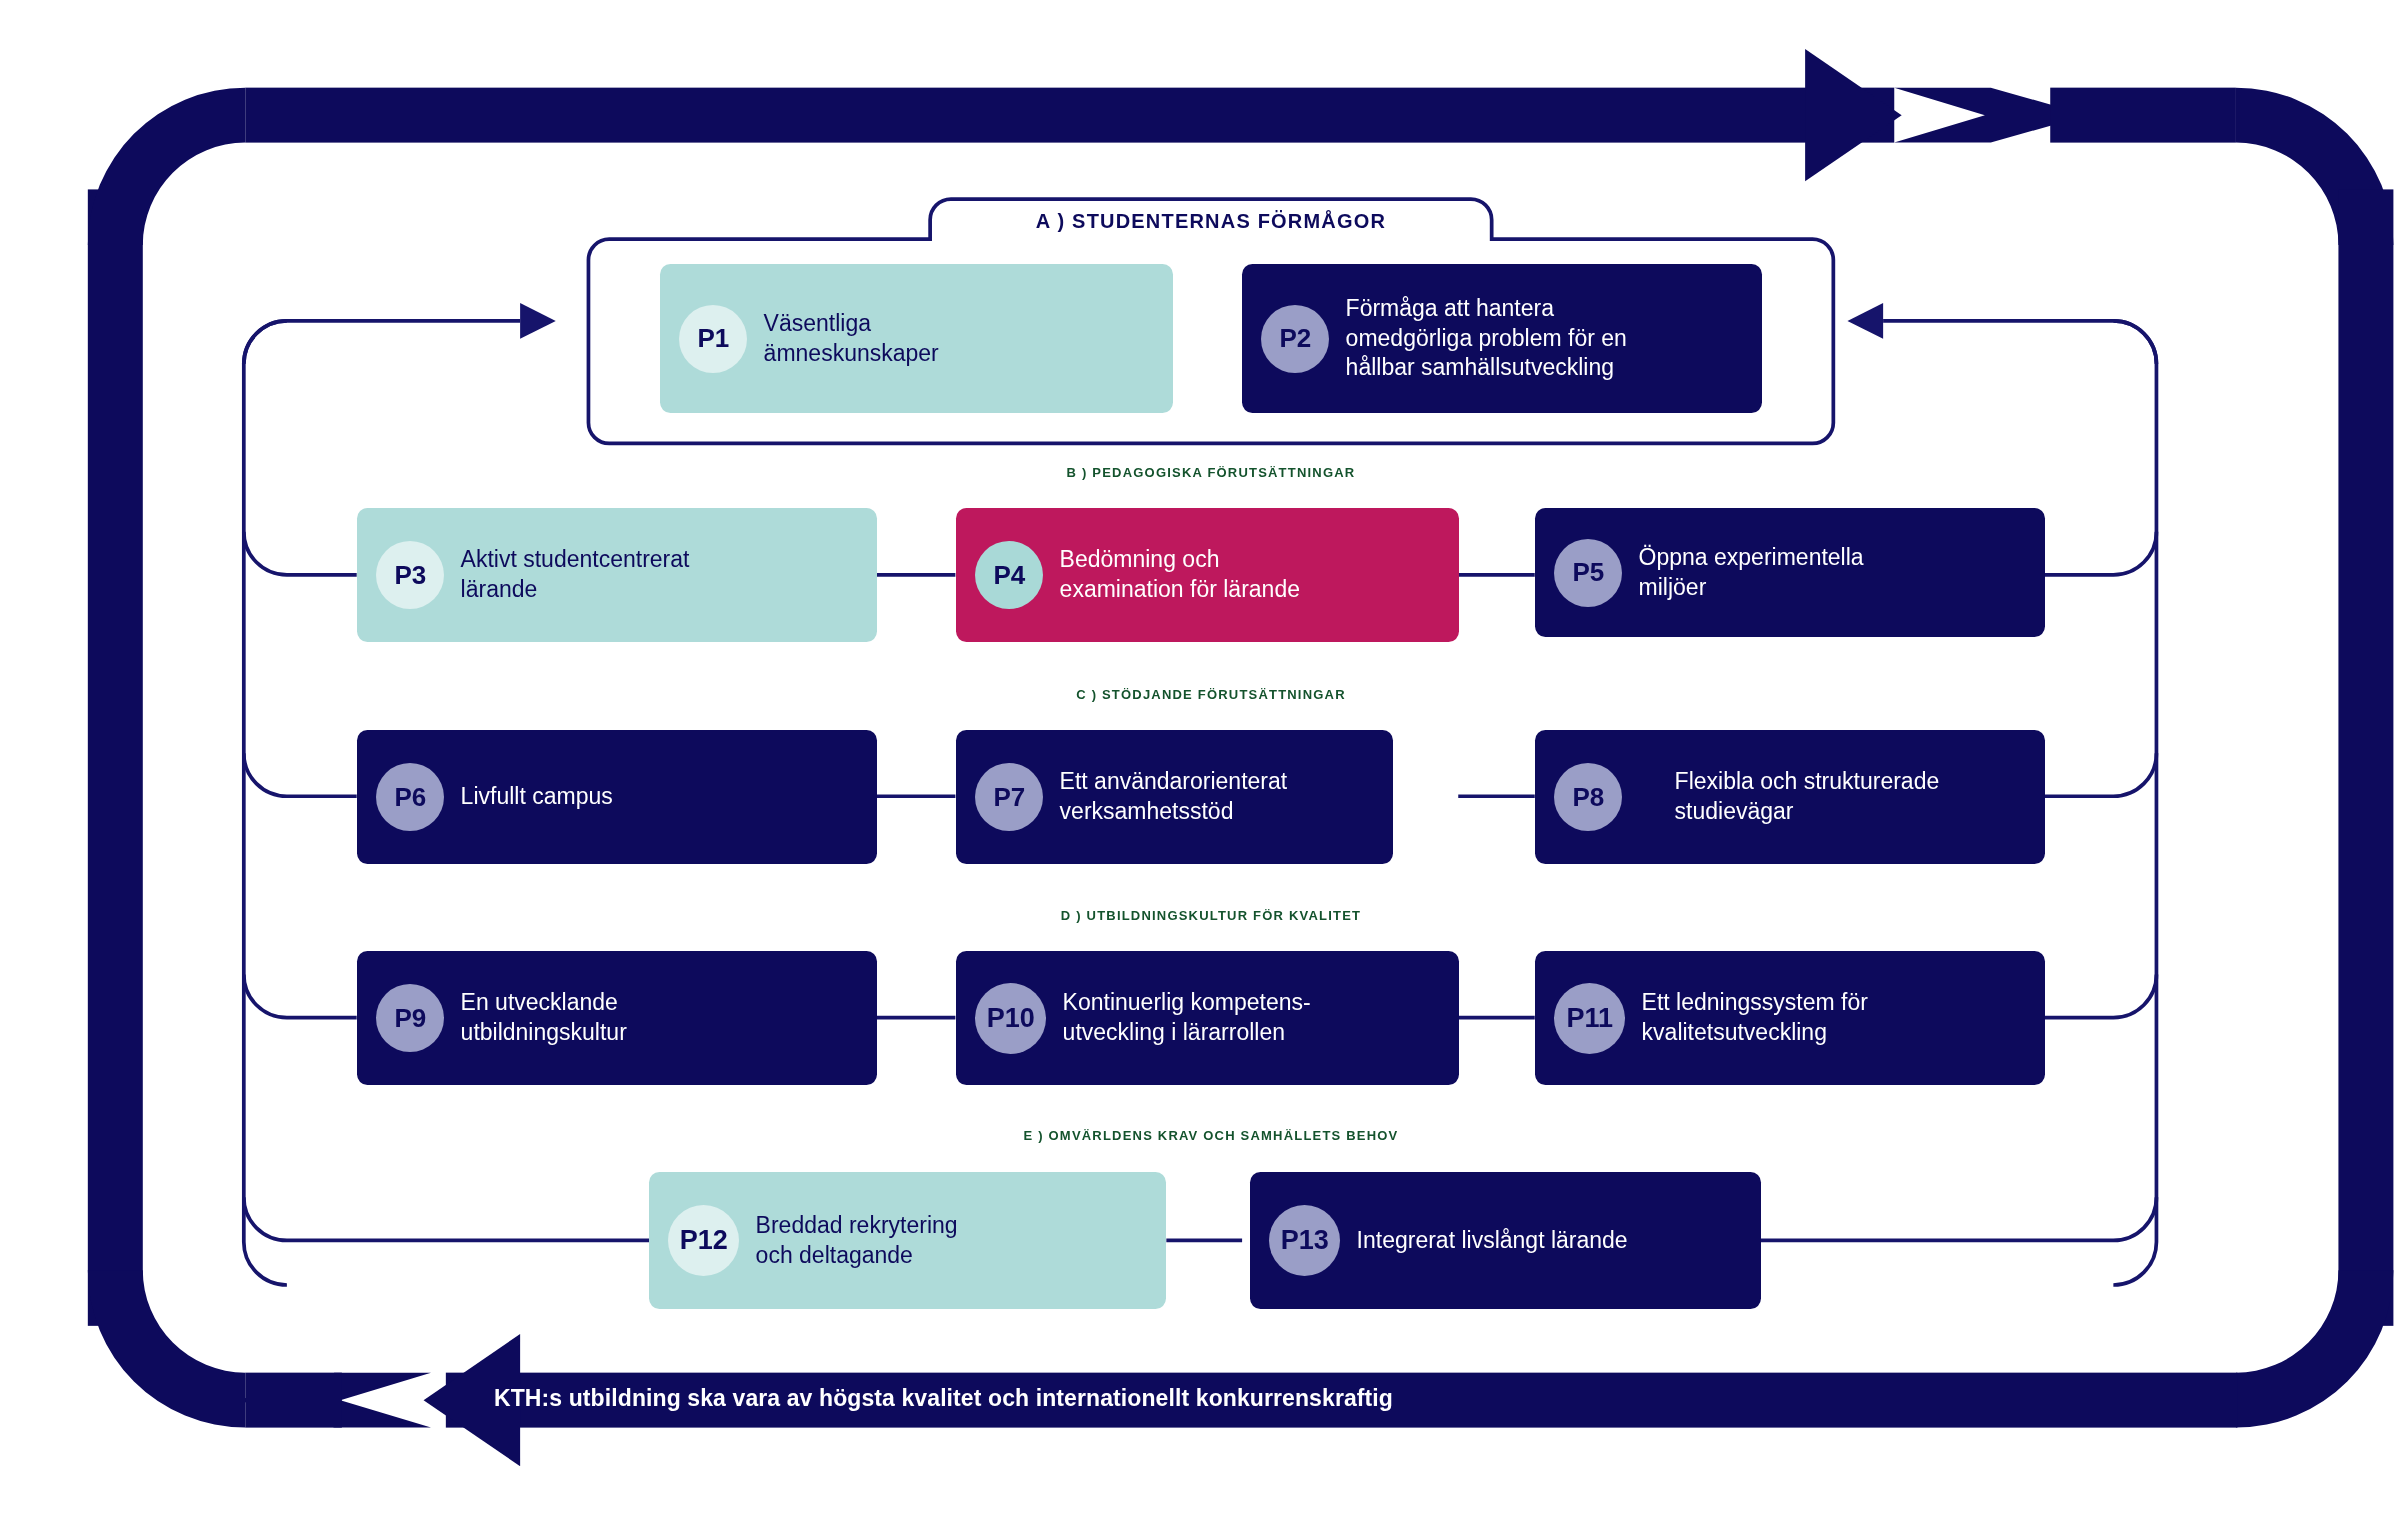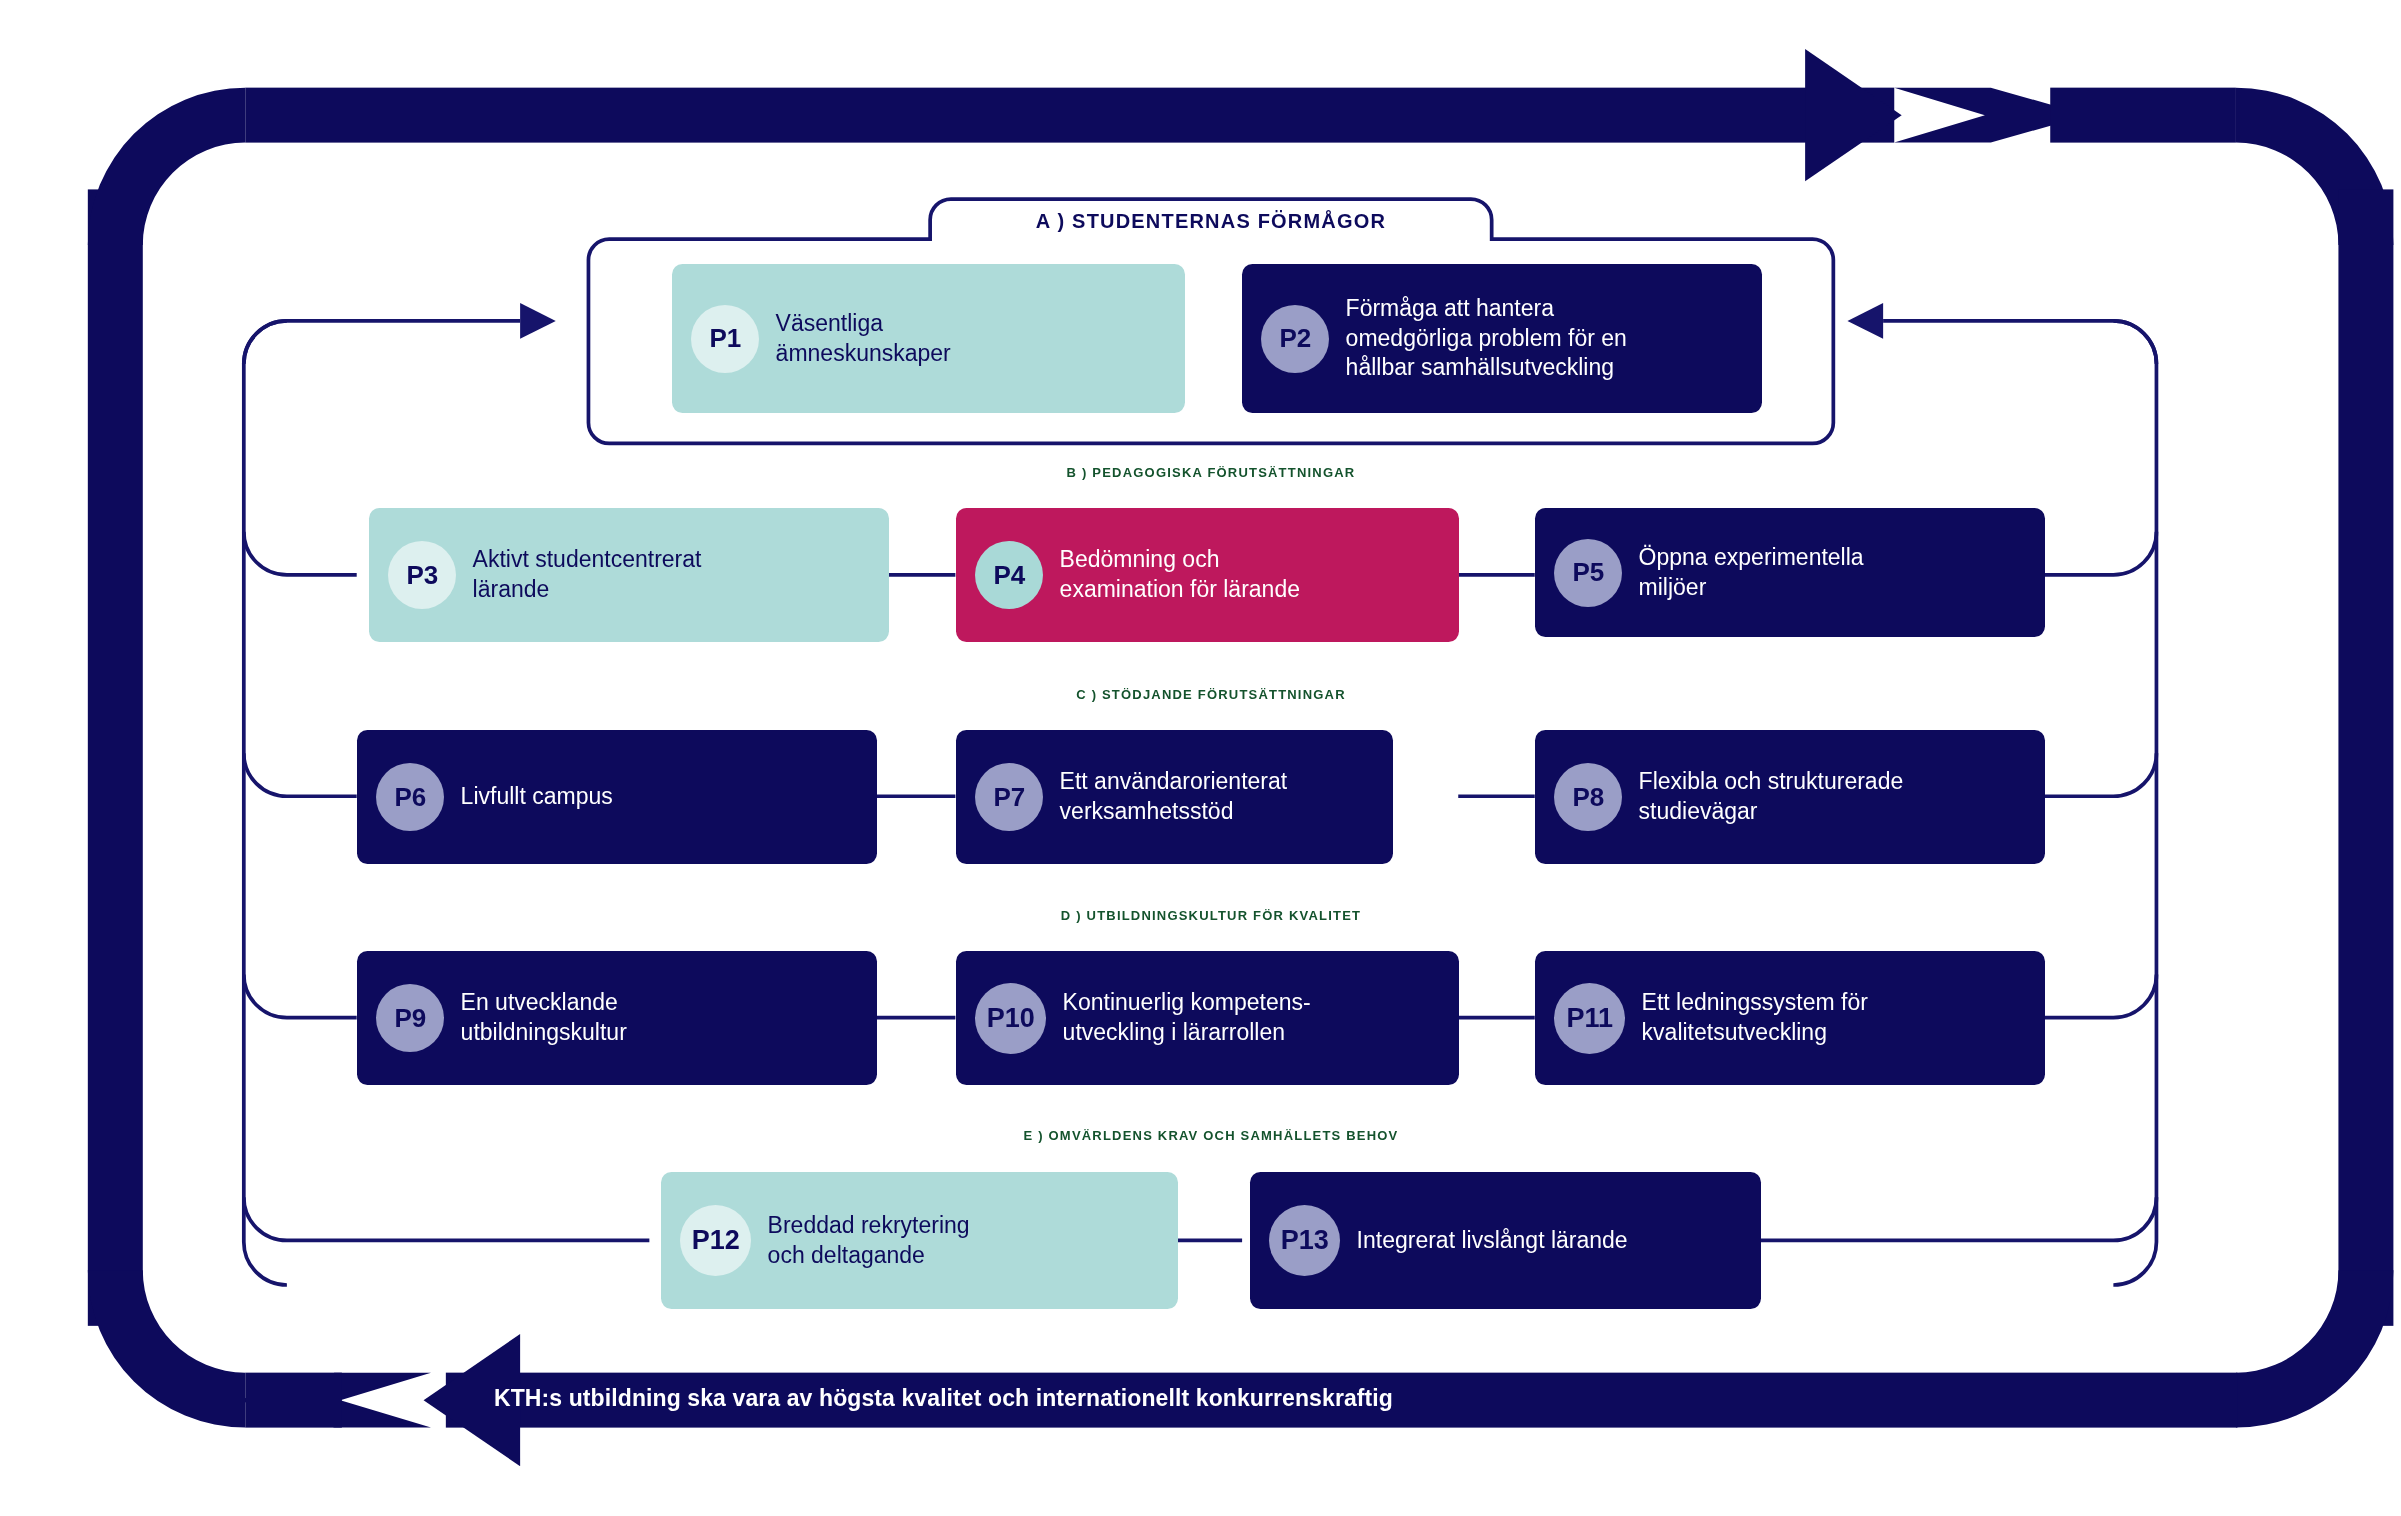--- a/index.html
+++ b/index.html
@@ -30,21 +30,21 @@
   
   .card{position:absolute;border-radius:10.4px;display:flex;align-items:center;
         box-sizing:border-box;padding-left:19.3px;}
   .card .pill{flex:0 0 auto;width:68px;height:68px;border-radius:50%;
               display:flex;align-items:center;justify-content:center;
               font-weight:700;font-size:26px;}
   .card .pill.wide{width:71px;height:71px;font-size:27px;}
   .card .ctext{margin-left:16.3px;font-size:23px;line-height:1.30;
                font-weight:400;}
 
-  .t-light{background:#aedbd9;margin-left:12px;}
+  .t-light{background:#aedbd9;}
   .t-light .pill{background:#ddf0ef;color:#0d0a5c;}
   .t-light .ctext{color:#0d0a5c;}
 
   .t-teal{background:#be185d;}
   .t-teal .pill{background:#a9d9d7;color:#0d0a5c;}
   .t-teal .ctext{color:#ffffff;}
 
   .t-navy{background:#0d0a5c;}
   .t-navy .pill{background:#9a9ec7;color:#0d0a5c;}
   .t-navy .ctext{color:#ffffff;}
@@ -186,21 +186,21 @@
   </div>
 
   <div class="card t-navy" style="left:357px;top:730px;width:520px;height:134px;">
     <div class="pill">P6</div>
     <div class="ctext">Livfullt campus</div>
   </div>
   <div class="card t-navy" style="left:956px;top:730px;width:437px;height:134px;">
     <div class="pill">P7</div>
     <div class="ctext">Ett användarorienterat<br>verksamhetsstöd</div>
   </div>
-  <div class="card t-navy" style="left:1535px;top:730px;width:510px;height:134px;">
+  <div class="card t-navy" style="left:1535px;top:730px;width:510px;height:134px;gap:36px;">
     <div class="pill">P8</div>
     <div class="ctext">Flexibla och strukturerade<br>studievägar</div>
   </div>
 
   <div class="card t-navy" style="left:357px;top:951px;width:520px;height:134px;">
     <div class="pill">P9</div>
     <div class="ctext">En utvecklande<br>utbildningskultur</div>
   </div>
   <div class="card t-navy" style="left:956px;top:951px;width:503px;height:134px;">
     <div class="pill wide">P10</div>

